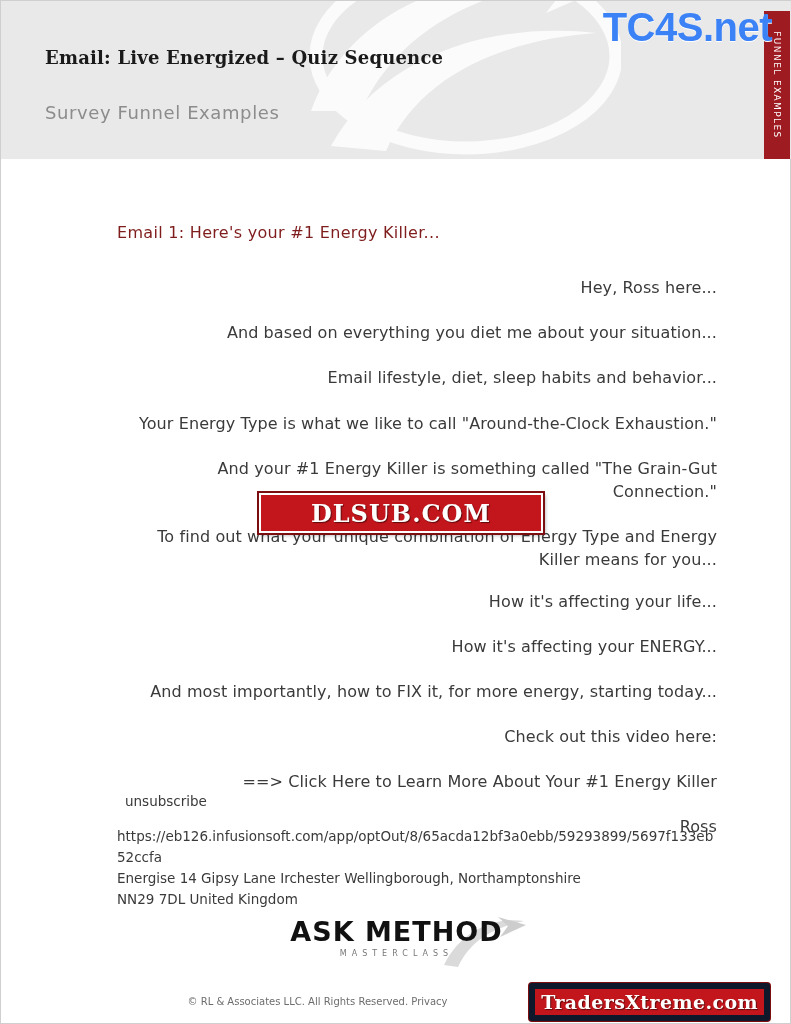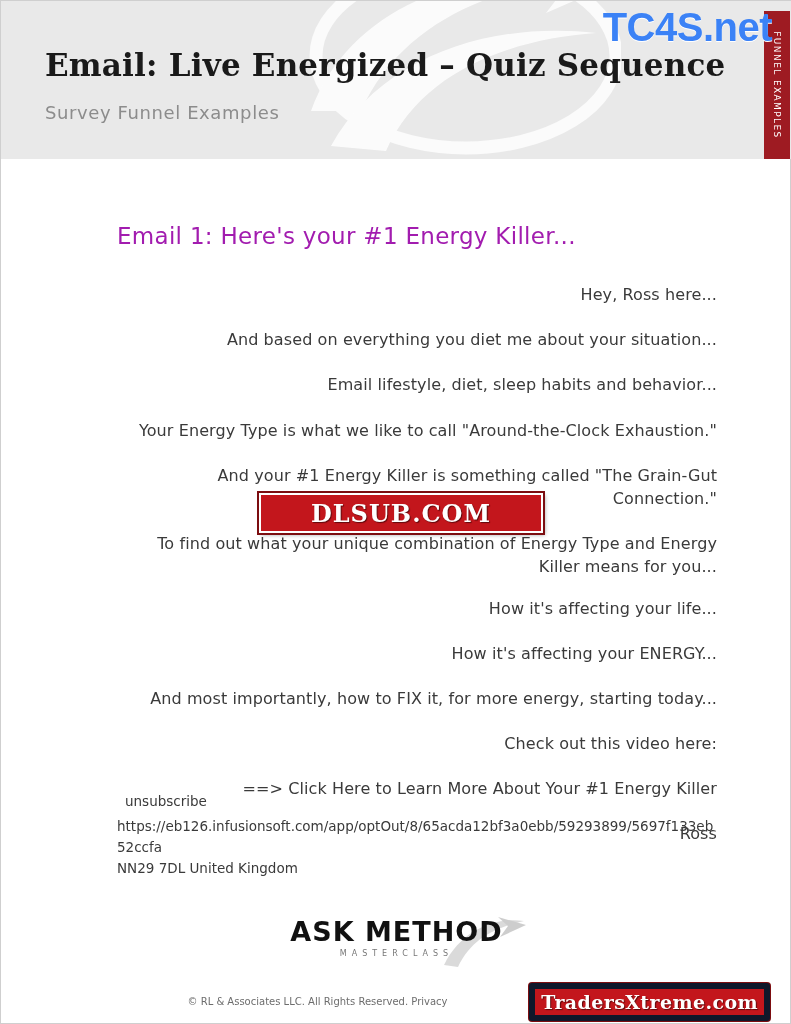--- a/index.html
+++ b/index.html
@@ -40,21 +40,21 @@
     top: -40px;
     width: 330px;
     height: 210px;
     opacity: 0.85;
   }
   .header-title {
     position: absolute;
     left: 44px;
     top: 46px;
     font-family: "DejaVu Serif", serif;
-    font-size: 31px;
+    font-size: 18px;
     font-weight: bold;
     color: #1a1a1a;
     letter-spacing: 0.2px;
   }
   .header-subtitle {
     position: absolute;
     left: 44px;
     top: 101px;
     font-family: "DejaVu Sans", sans-serif;
     font-size: 18px;
@@ -102,22 +102,22 @@
 
   
   .content {
     position: absolute;
     left: 116px;
     top: 222px;
     width: 600px;
   }
   .email-heading {
     font-family: "DejaVu Sans", sans-serif;
-    font-size: 23px;
-    color: #a21caf;
+    font-size: 16px;
+    color: #7f1d1d;
     margin: 0 0 34px 0;
     letter-spacing: 0.3px;
   }
   .para {
     font-family: "DejaVu Sans", sans-serif;
     font-size: 16px;
     color: #3a3a3a;
     margin: 0 0 22px 0;
     line-height: 1.45;
     letter-spacing: 0.1px;
@@ -159,21 +159,21 @@
     top: 790px;
     width: 600px;
     font-family: "DejaVu Sans", sans-serif;
     font-size: 13.5px;
     color: #3a3a3a;
     line-height: 1.55;
   }
   .footer-text .unsub {
     padding-left: 8px;
     display: block;
-    margin-bottom: 4px;
+    margin-bottom: 14px;
   }
   .footer-text .url {
     display: block;
     word-break: break-all;
   }
   .footer-text .addr {
     display: block;
   }
 
   
@@ -280,20 +280,21 @@
     <p class="para">Ross</p>
   </div>
 
   <div class="watermark">
     <span>DLSUB.COM</span>
   </div>
 
   <div class="footer-text">
     <span class="unsub">unsubscribe</span>
     <span class="url">https://eb126.infusionsoft.com/app/optOut/8/65acda12bf3a0ebb/59293899/5697f133eb52ccfa</span>
+    <span class="addr">Energise 14 Gipsy Lane Irchester Wellingborough, Northamptonshire</span>
     <span class="addr">NN29 7DL United Kingdom</span>
   </div>
 
   <svg class="logo-swoosh" viewBox="0 0 90 56">
     <path d="M6 50 C24 14 58 2 86 6 C60 12 34 22 20 52 Z" fill="#b6b6b6"></path>
     <path d="M60 2 L88 10 L62 22 L70 11 Z" fill="#9d9d9d"></path>
   </svg>
   <div class="logo-wrap">
     <div class="logo-main">ASK METHOD</div>
     <div class="logo-sub">MASTERCLASS</div>

